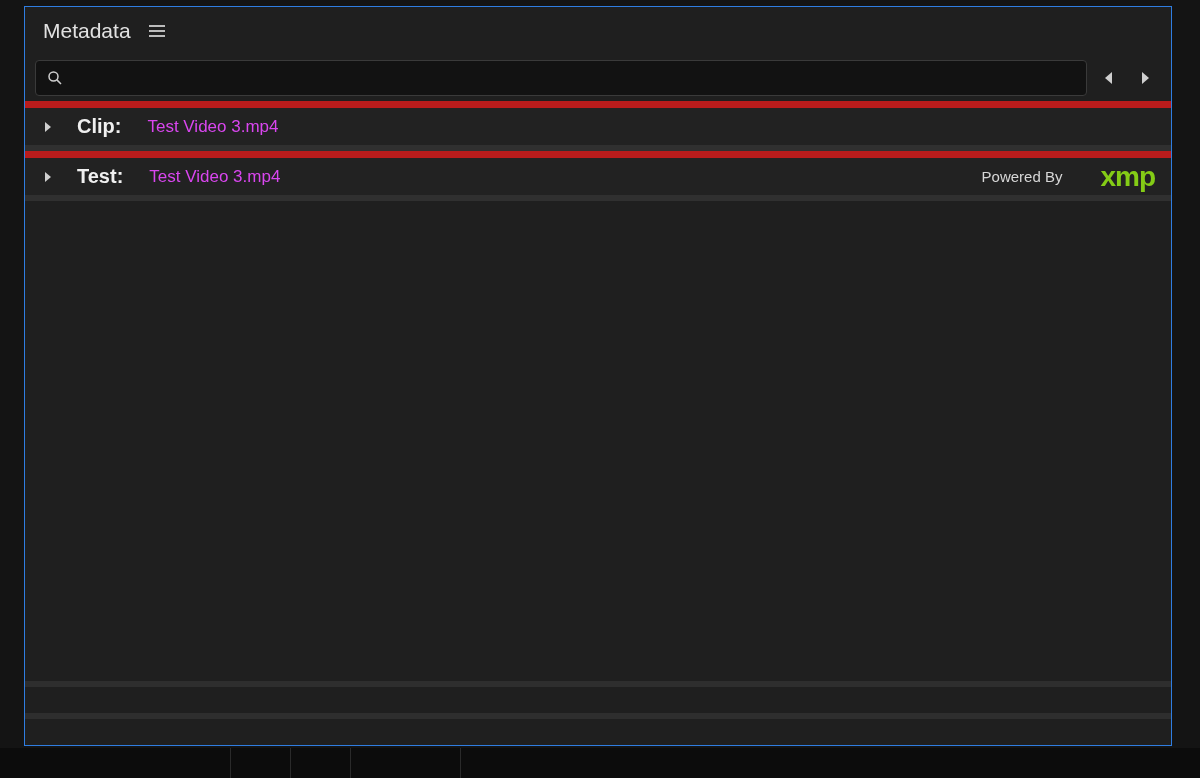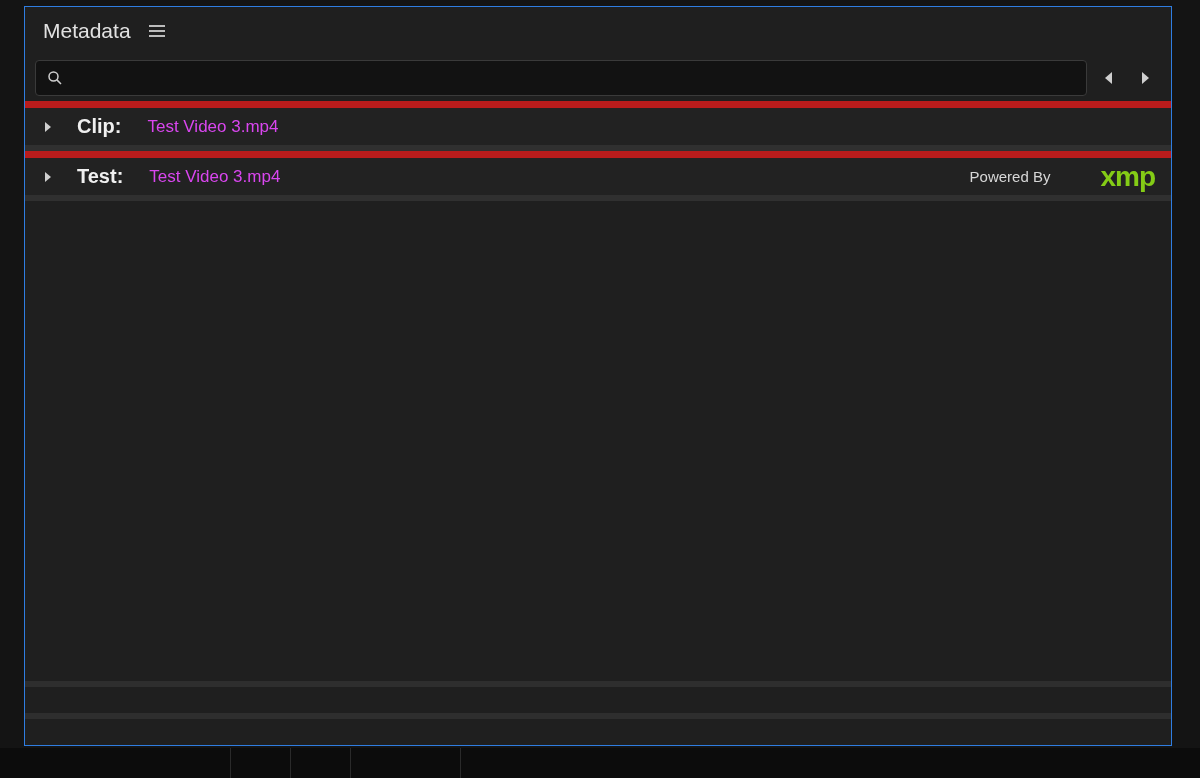--- a/index.html
+++ b/index.html
@@ -120,21 +120,21 @@
   .disclosure svg{display:block;}
   .section-label{
     font-weight:700;font-size:20px;color:#f0f0f0;
   }
   .section-value{
     font-weight:400;font-size:17px;color:#d946ef;margin-left:26px;
   }
 
   .xmp-badge{
     position:absolute;right:16px;top:50%;transform:translateY(-50%);
-    display:flex;align-items:center;gap:20px;
+    display:flex;align-items:center;gap:8px;
     color:#d7d7d7;font-size:15px;
   }
   .xmp-logo{
     font-family:"Arial Black","Segoe UI",sans-serif;
     font-weight:900;
     font-size:28px;
     letter-spacing:-1px;
     color:#84cc16;
     line-height:1;
     text-transform:lowercase;

